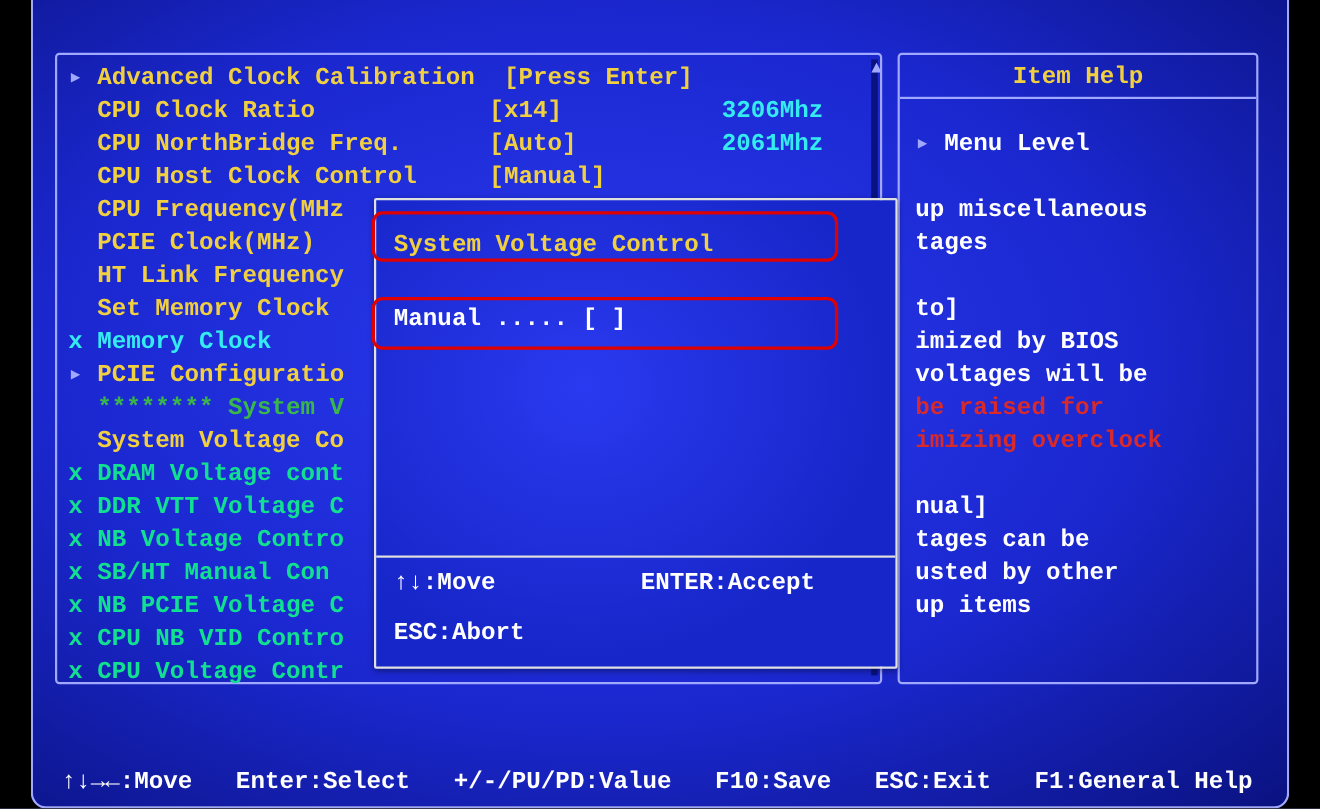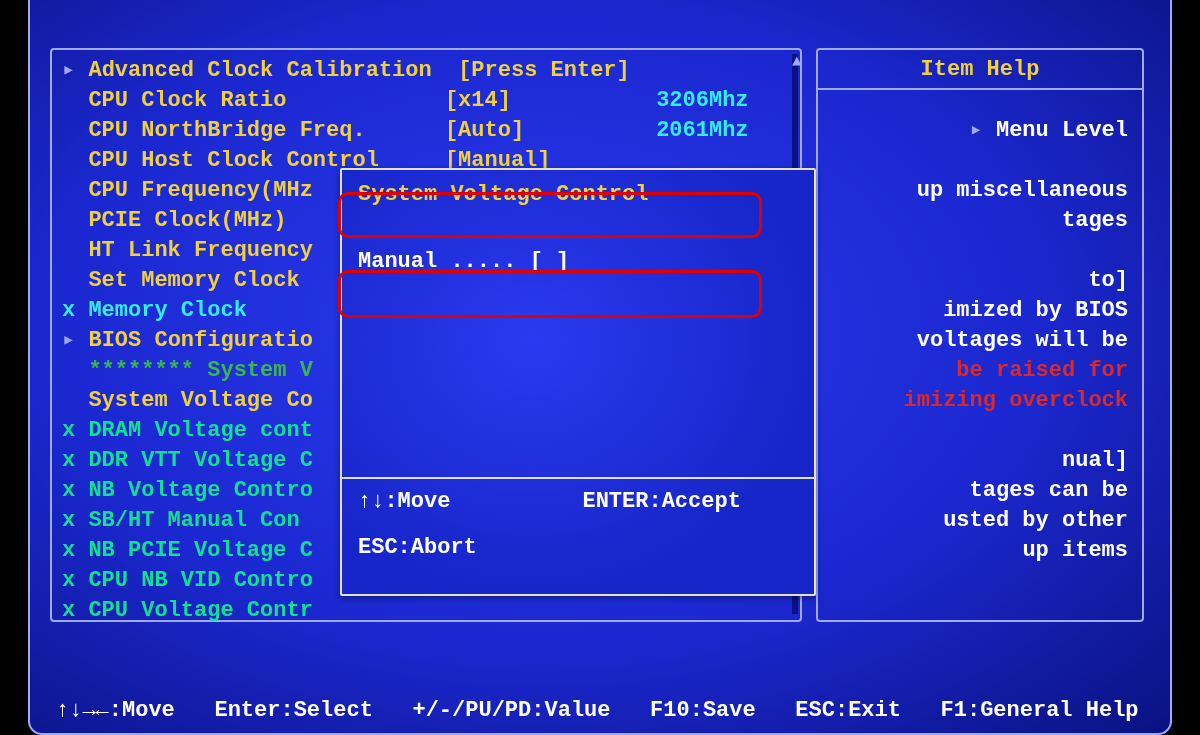--- a/index.html
+++ b/index.html
@@ -3,37 +3,37 @@
 <meta charset="utf-8">
 <style>
   * { margin:0; padding:0; box-sizing:border-box; }
   html,body { width:1200px; height:735px; overflow:hidden; background:#000; }
   body { position:relative; font-family:"Courier New",monospace; font-size:22px; font-weight:bold; color:#fff; }
   .screen { position:absolute; left:28px; top:0; width:1144px; height:735px;
             background:radial-gradient(ellipse at 45% 45%, #2a3af0 0%, #1b28d0 55%, #0a1280 100%);
             border:2px solid #a0a8ff; border-top:none; border-radius:0 0 14px 14px; }
   .inner { position:absolute; left:20px; top:48px; right:26px; height:574px; }
   .left-pane { position:absolute; left:0; top:0; width:752px; height:100%; border:2px solid #a0a8ff; border-radius:4px; }
-  .right-pane { position:absolute; right:0; top:0; width:328px; height:100%; border:2px solid #a0a8ff; border-radius:4px;text-align:right; }
+  .right-pane { position:absolute; right:0; top:0; width:328px; height:100%; border:2px solid #a0a8ff; border-radius:4px; }
   .right-head { height:40px; display:flex; align-items:center; justify-content:center; border-bottom:2px solid #a0a8ff; color:#f0d040; }
   .right-body { padding:26px 14px; line-height:30px; }
   .red { color:#d82a2a; }
   .cyan { color:#34ecef; }
   .green1 { color:#3ab64a; }
   .green2 { color:#12e091; }
   .yellow { color:#f0d040; }
   .arrow { color:#a0a8ff; }
   .row { white-space:pre; line-height:30px; padding:0 6px; }
   .list { padding:6px 4px; }
   .scroll { position:absolute; right:2px; top:4px; width:6px; height:560px; background:#0a1280; }
   .scroll .caret { color:#a0a8ff; font-size:16px; line-height:16px; text-align:center; }
   
-  .popup { position:absolute; left:310px; top:168px; width:476px; height:428px;
+  .popup { position:absolute; left:310px; top:180px; width:476px; height:428px;
            background:radial-gradient(ellipse at 40% 40%, #2a3af0 0%, #1726c8 70%);
-           border:2px solid #e0e0e0; border-radius:2px; padding-top:8px;
+           border:2px solid #e0e0e0; border-radius:2px; padding-top:24px;
            box-shadow:0 2px 6px rgba(0,0,0,.4); }
   .popup .title { color:#f0d040; padding:4px 16px; }
   .popup .opt { color:#fff; padding:0 16px; line-height:30px; white-space:pre; }
   .popup .sep { border-top:2px solid #e0e0e0; margin:0 0; }
   .popup .foot { padding:8px 16px; line-height:30px; white-space:pre; color:#fff; }
   .hl { position:absolute; border:3px solid #e00000; border-radius:10px; pointer-events:none; }
   .hl1 { left:308px; top:192px; width:424px; height:46px; }
   .hl2 { left:308px; top:270px; width:424px; height:48px; }
   
   .footer { position:absolute; left:26px; right:26px; top:636px; color:#fff; line-height:30px; white-space:pre; }
@@ -48,21 +48,21 @@
       <div class="list" id="rows-host">
           <div class="row"><span class="arrow">▸ </span><span class="yellow">Advanced Clock Calibration</span>  <span class="yellow">[Press Enter]</span></div>
           <div class="row"><span class="arrow">  </span><span class="yellow">CPU Clock Ratio          </span>  <span class="yellow">[x14]        </span>   <span class="cyan">3206Mhz</span></div>
           <div class="row"><span class="arrow">  </span><span class="yellow">CPU NorthBridge Freq.    </span>  <span class="yellow">[Auto]       </span>   <span class="cyan">2061Mhz</span></div>
           <div class="row"><span class="arrow">  </span><span class="yellow">CPU Host Clock Control   </span>  <span class="yellow">[Manual]     </span></div>
           <div class="row"><span class="arrow">  </span><span class="yellow">CPU Frequency(MHz</span></div>
           <div class="row"><span class="arrow">  </span><span class="yellow">PCIE Clock(MHz)  </span></div>
           <div class="row"><span class="arrow">  </span><span class="yellow">HT Link Frequency</span></div>
           <div class="row"><span class="arrow">  </span><span class="yellow">Set Memory Clock </span></div>
           <div class="row"><span class="cyan">x </span><span class="cyan">Memory Clock     </span></div>
-          <div class="row"><span class="arrow">▸ </span><span class="yellow">BIOS Configuratio</span></div>
+          <div class="row"><span class="arrow">▸ </span><span class="yellow">PCIE Configuratio</span></div>
           <div class="row"><span class="arrow">  </span><span class="green1">******** System V</span></div>
           <div class="row"><span class="arrow">  </span><span class="yellow">System Voltage Co</span></div>
           <div class="row"><span class="green2">x </span><span class="green2">DRAM Voltage cont</span></div>
           <div class="row"><span class="green2">x </span><span class="green2">DDR VTT Voltage C</span></div>
           <div class="row"><span class="green2">x </span><span class="green2">NB Voltage Contro</span></div>
           <div class="row"><span class="green2">x </span><span class="green2">SB/HT Manual Con</span></div>
           <div class="row"><span class="green2">x </span><span class="green2">NB PCIE Voltage C</span></div>
           <div class="row"><span class="green2">x </span><span class="green2">CPU NB VID Contro</span></div>
           <div class="row"><span class="green2">x </span><span class="green2">CPU Voltage Contr</span></div>
         </div>

